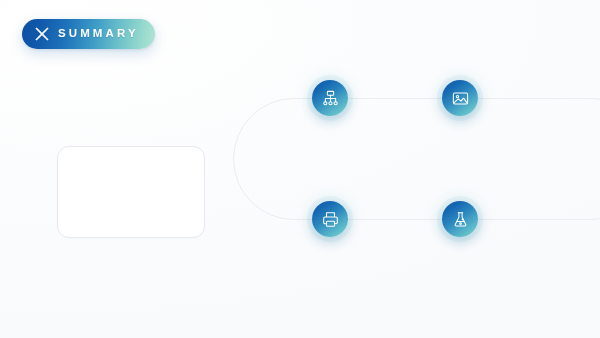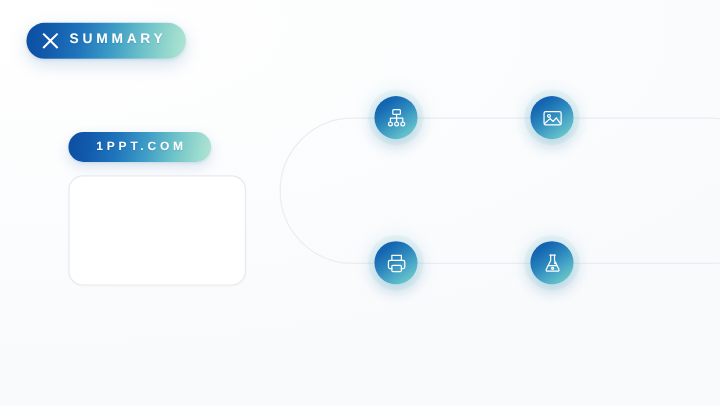--- a/index.html
+++ b/index.html
@@ -151,23 +151,20 @@
 
   <div id="summary-badge" class="badge">
     <span class="x-icon">
       <svg viewBox="0 0 24 24" width="18" height="18" aria-hidden="true">
         <path d="M4.8 3.2 L12 10.4 L19.2 3.2 L20.8 4.8 L13.6 12 L20.8 19.2 L19.2 20.8 L12 13.6 L4.8 20.8 L3.2 19.2 L10.4 12 L3.2 4.8 Z" fill="#ffffff"></path>
       </svg>
     </span>
     <span id="summary-label">SUMMARY</span>
   </div>
 
-  <div id="site-badge" class="badge">
-    <span id="site-label">1PPT.COM</span>
-  </div>
 
   <div id="text-card">
     <span></span>
   </div>
 
   <div id="pill-frame"></div>
 
   <div id="node-sitemap" class="node">
     <span>
       <svg viewBox="0 0 24 24" width="19" height="19" fill="none" stroke="#ffffff" stroke-width="1.3" stroke-linecap="round" stroke-linejoin="round" aria-hidden="true">

